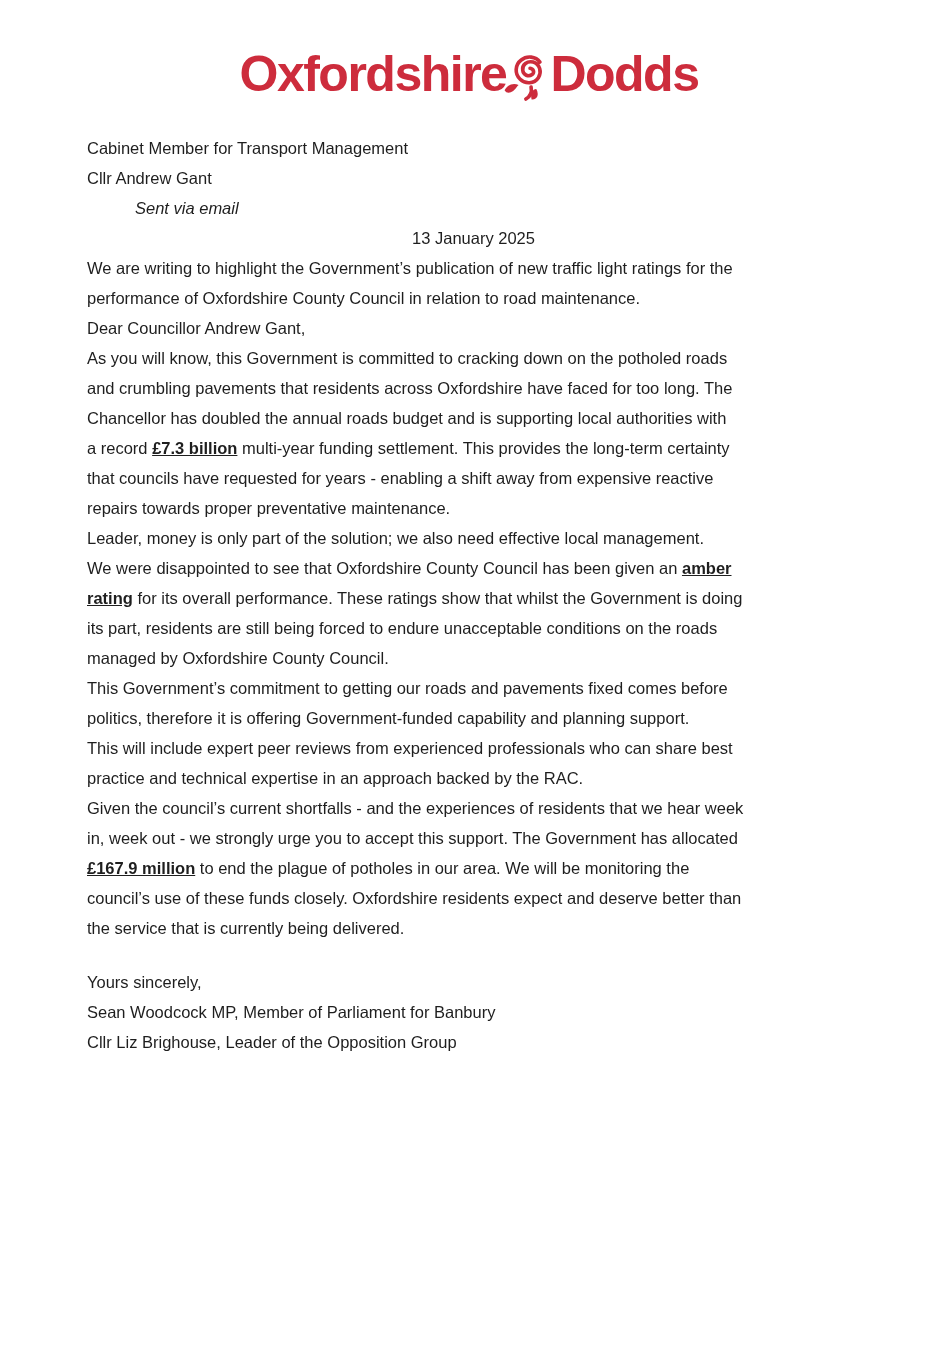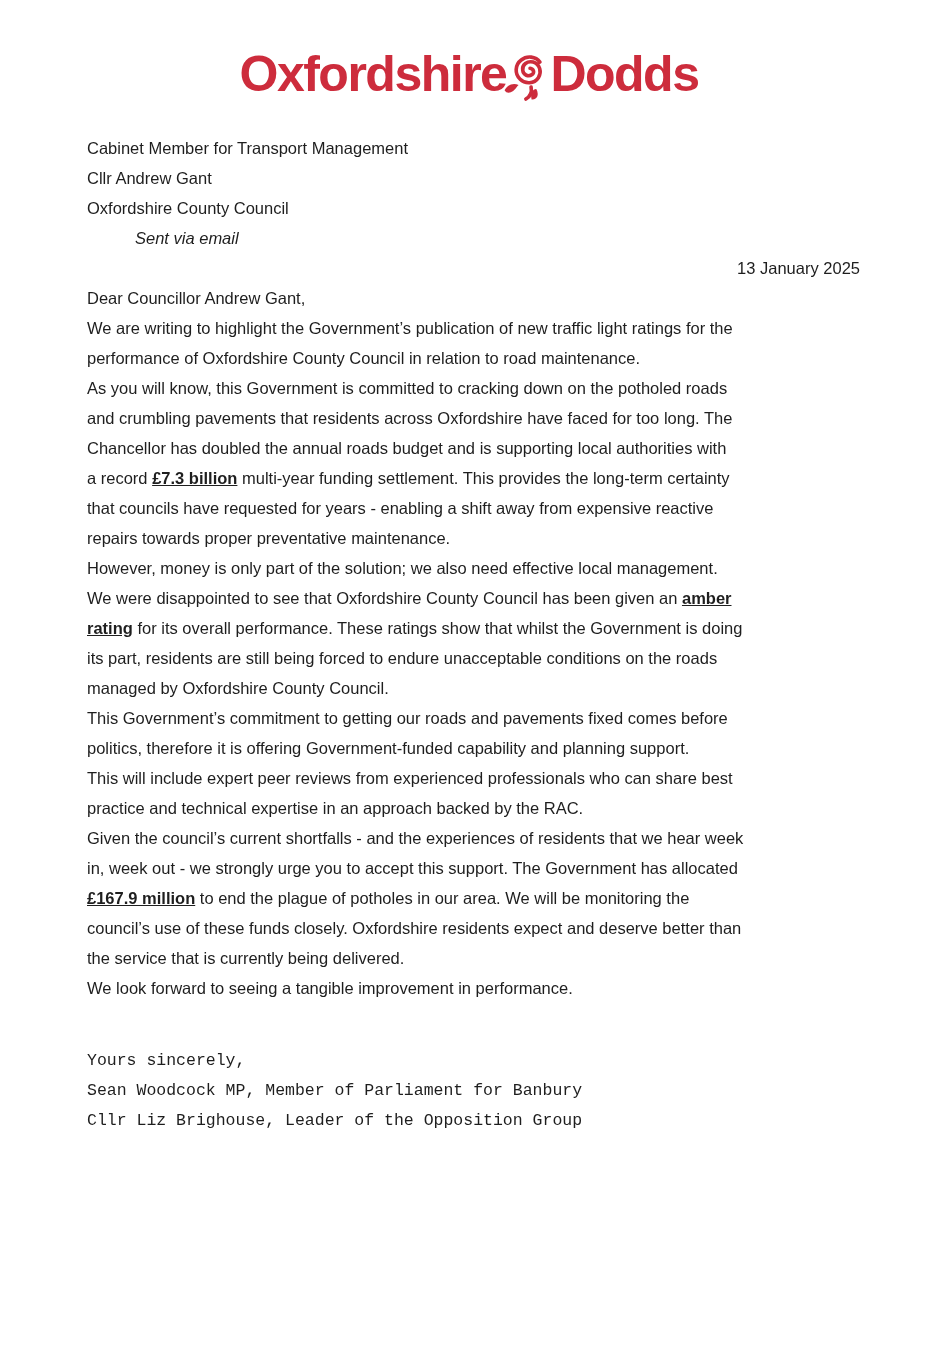--- a/index.html
+++ b/index.html
@@ -36,30 +36,30 @@
     height: 58px;
     margin: 2px -5px 0 -3px;
     color: #cd2c3c;
     vertical-align: top;
   }
   .content {
     padding: 0 78px 0 87px;
   }
   .recipient { margin-top: 27px; }
   .italic { font-style: italic; margin-left: 48px; }
-  .date-row { text-align: right; }
+  .date-row { text-align: center; }
   [data-name="salutation"] { margin: 18px 0 0 0; }
   p.para { margin: 0; white-space: pre-wrap; }
   [data-name="paragraph-1"] { margin-top: 23px; }
   [data-name="paragraph-2"] { margin-top: 23px; }
   [data-name="paragraph-3"] { margin-top: 24px; }
   [data-name="paragraph-4"] { margin-top: 23px; }
   [data-name="paragraph-5"] { margin-top: 22px; }
   [data-name="paragraph-6"] { margin-top: 23px; }
-  .closing { margin-top: 43px; font-family: Liberation Mono, monospace; }
+  .closing { margin-top: 24px; }
   .bold { font-weight: 700; text-decoration: underline; }
 </style>
 </head>
 <body>
 
 <div class="page" data-name="letter-page">
 
   <header class="logo-row" data-name="oxfordshire-labour-logo">
     <span class="logo-text" data-name="logo-text-oxfordshire">Oxfordshire</span><span class="rose" data-name="labour-rose-icon">
       <svg width="52" height="58" viewBox="0 0 100 110" aria-hidden="true">
@@ -73,51 +73,49 @@
         </g>
       </svg>
     </span><span class="logo-text" data-name="logo-text-labour">Dodds</span>
   </header>
 
   <main class="content" data-name="letter-body">
 
     <div class="recipient" data-name="recipient-block">
       <div data-name="recipient-role">Cabinet Member for Transport Management</div>
       <div data-name="recipient-name">Cllr Andrew Gant</div>
-      <div data-name="recipient-organisation">Oxfordshire County Council</div>
       <div class="italic" data-name="sent-via-email-note">Sent via email</div>
     </div>
 
     <div class="date-row" data-name="letter-date">13 January 2025</div>
 
-    <p class="para" data-name="salutation">Dear Councillor Andrew Gant,</p>
-
     <p class="para" data-name="paragraph-1"><span>We are writing to highlight the Government’s publication of new traffic light ratings for the
 performance of Oxfordshire County Council in relation to road maintenance.</span></p>
+
+    <p class="para" data-name="salutation">Dear Councillor Andrew Gant,</p>
     <p class="para" data-name="paragraph-2"><span>As you will know, this Government is committed to cracking down on the potholed roads
 and crumbling pavements that residents across Oxfordshire have faced for too long. The
 Chancellor has doubled the annual roads budget and is supporting local authorities with
 a record </span><span class="bold">£7.3 billion</span><span> multi-year funding settlement. This provides the long-term certainty
 that councils have requested for years - enabling a shift away from expensive reactive
 repairs towards proper preventative maintenance.</span></p>
-    <p class="para" data-name="paragraph-3"><span>However, money is only part of the solution; we also need effective local management.
+    <p class="para" data-name="paragraph-3"><span>Leader, money is only part of the solution; we also need effective local management.
 We were disappointed to see that Oxfordshire County Council has been given an </span><span class="bold">amber
 rating</span><span> for its overall performance. These ratings show that whilst the Government is doing
 its part, residents are still being forced to endure unacceptable conditions on the roads
 managed by Oxfordshire County Council.</span></p>
     <p class="para" data-name="paragraph-4"><span>This Government’s commitment to getting our roads and pavements fixed comes before
 politics, therefore it is offering Government-funded capability and planning support.
 This will include expert peer reviews from experienced professionals who can share best
 practice and technical expertise in an approach backed by the RAC.</span></p>
     <p class="para" data-name="paragraph-5"><span>Given the council’s current shortfalls - and the experiences of residents that we hear week
 in, week out - we strongly urge you to accept this support. The Government has allocated
 </span><span class="bold">£167.9 million</span><span> to end the plague of potholes in our area. We will be monitoring the
 council’s use of these funds closely. Oxfordshire residents expect and deserve better than
 the service that is currently being delivered.</span></p>
-    <p class="para" data-name="paragraph-6"><span>We look forward to seeing a tangible improvement in performance.</span></p>
 
     <div class="closing" data-name="closing-block">
       <div data-name="valediction">Yours sincerely,</div>
       <div data-name="signatory-2">Sean Woodcock MP, Member of Parliament for Banbury</div>
       <div data-name="signatory-3">Cllr Liz Brighouse, Leader of the Opposition Group</div>
     </div>
 
   </main>
 </div>
 

